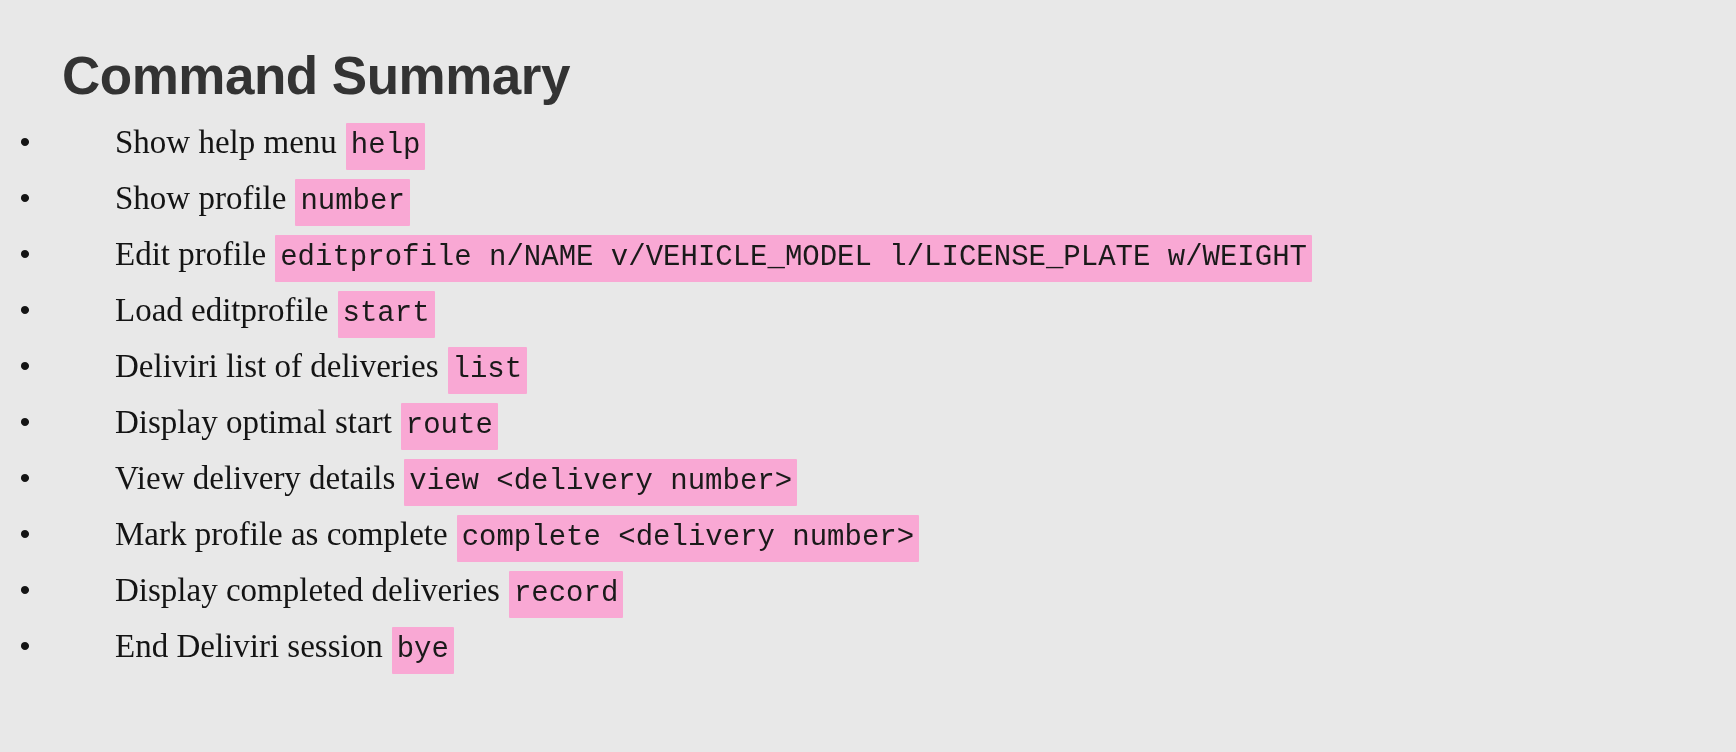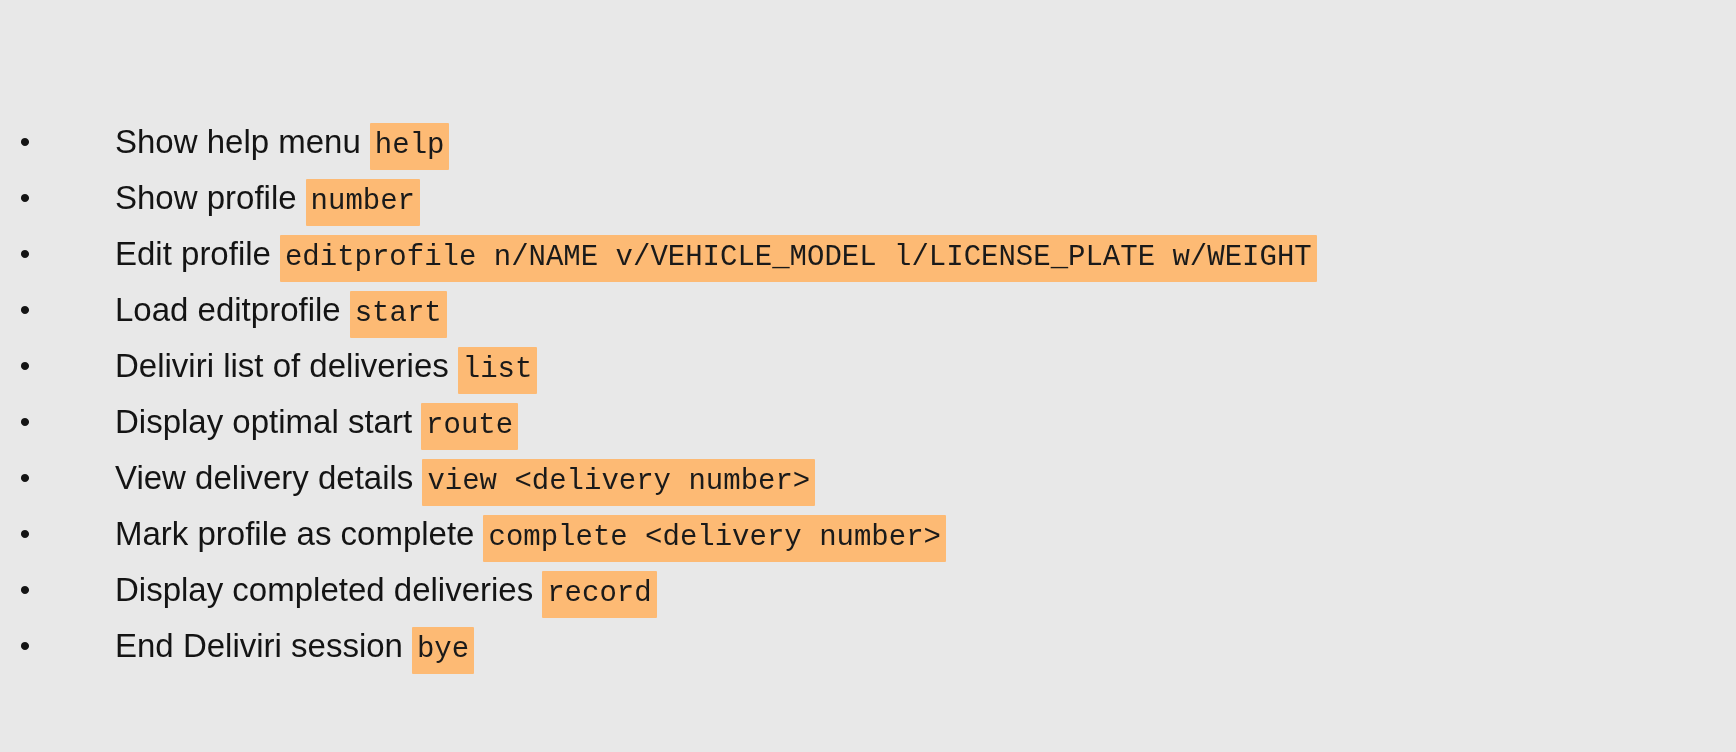--- a/index.html
+++ b/index.html
@@ -57,44 +57,45 @@
     font-size: 30px;
     color: #141414;
     text-align: center;
   }
   .item-body {
     display: block;
     padding-left: 115px;
     font-size: 0;
   }
   .item-label {
-    font-family: Liberation Sans, sans-serif;
+    font-family: Liberation Serif, serif;
     font-size: 33px;
     color: #141414;
     vertical-align: baseline;
   }
   .item-code {
     display: inline-block;
     font-family: "Liberation Mono", monospace;
     font-size: 29px;
     color: #1a1a1a;
-    background: #fdba74;
+    background: #f9a8d4;
     padding: 3px 5px 4px 5px;
     margin-left: 9px;
     line-height: 40px;
     vertical-align: baseline;
     white-space: pre;
     border-radius: 1px;
   }
 </style>
 </head>
 <body>
 
 <div class="page">
 
+  <h1 class="page-title">Command Summary</h1>
 
   <ul class="command-list">
       <li class="command-item">
         <span class="bullet-marker">•</span>
         <span class="item-body"><span class="item-label">Show help menu</span><code class="item-code">help</code></span>
       </li>
       <li class="command-item">
         <span class="bullet-marker">•</span>
         <span class="item-body"><span class="item-label">Show profile</span><code class="item-code">number</code></span>
       </li>

